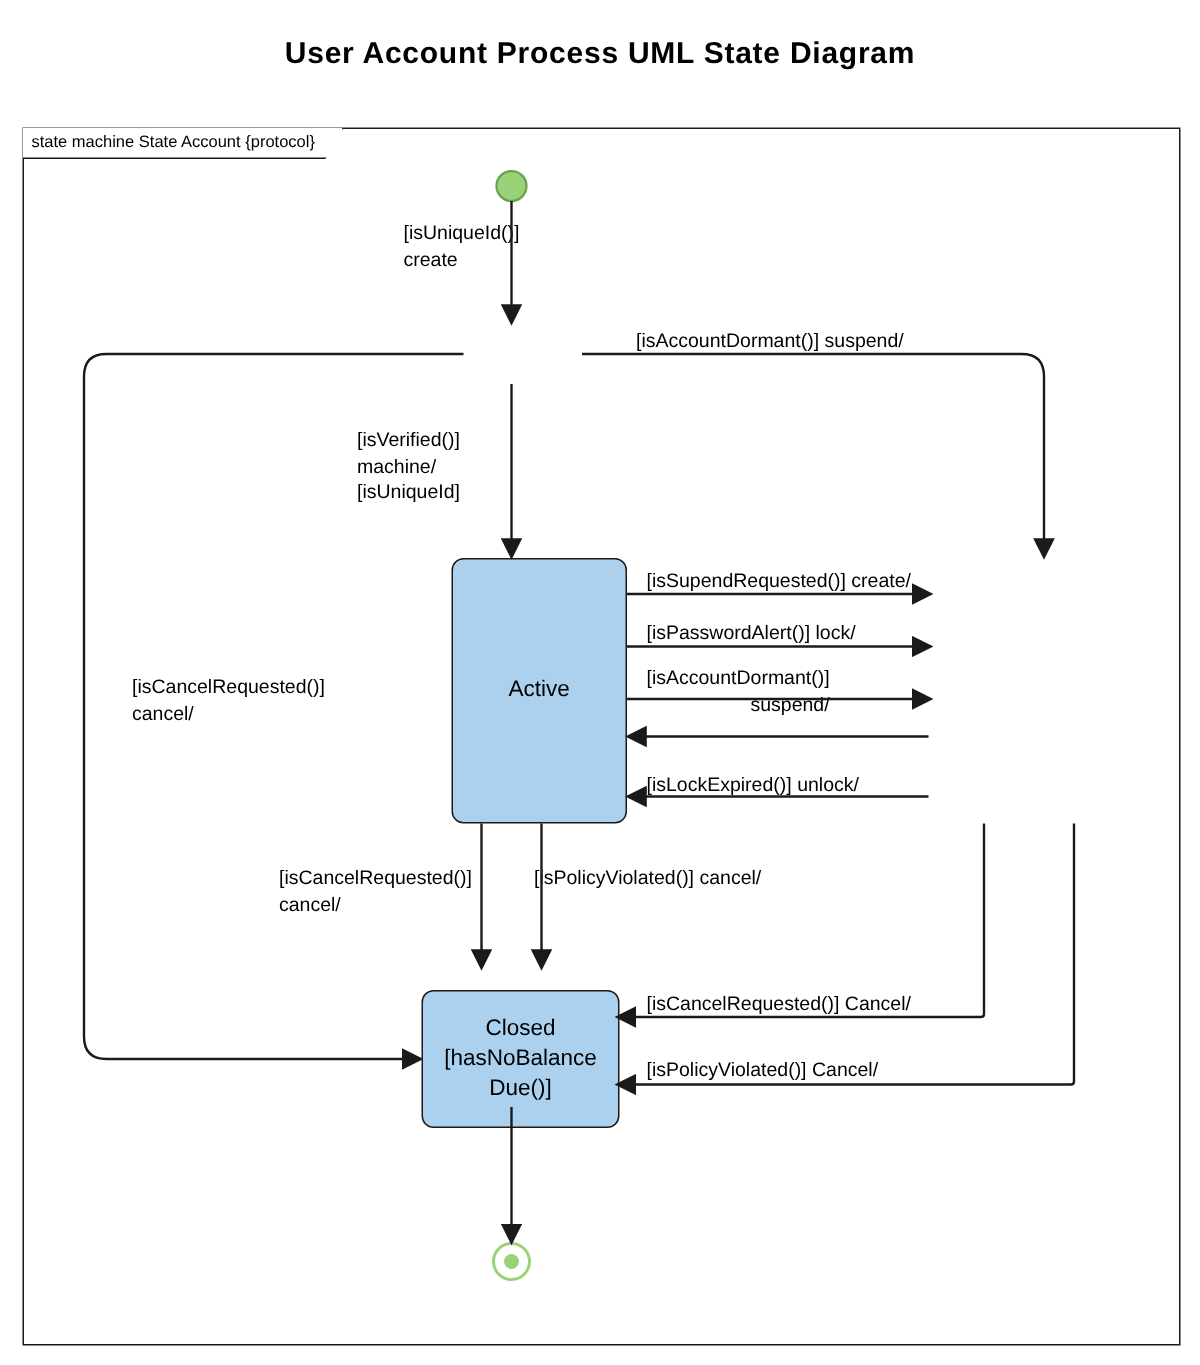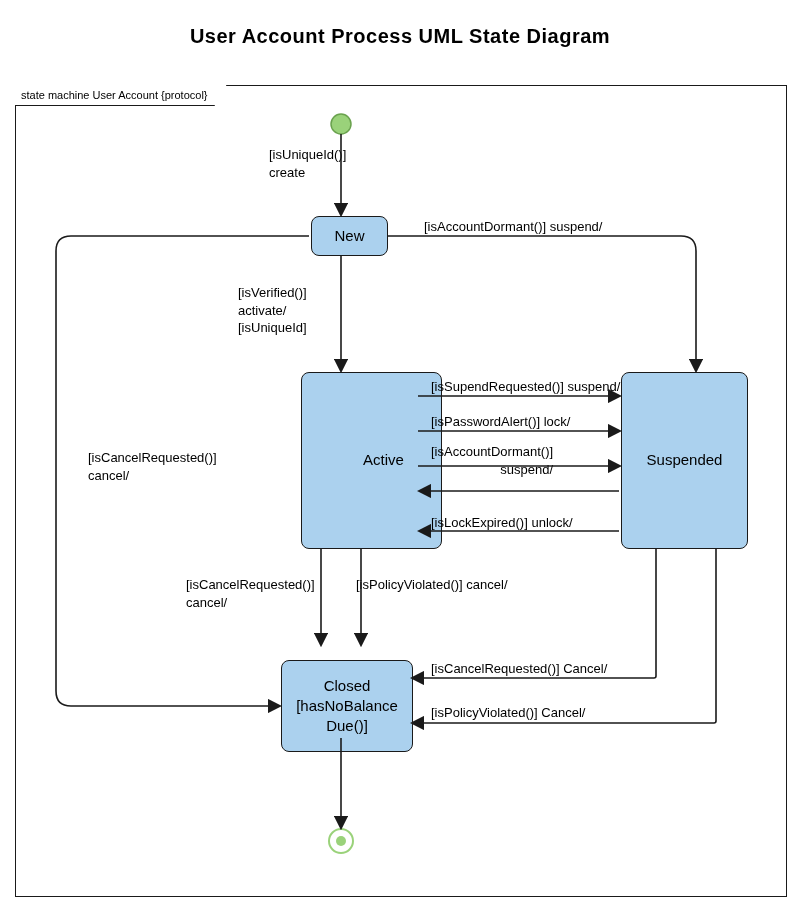--- a/index.html
+++ b/index.html
@@ -71,49 +71,43 @@
   .arrowhead {
     fill: #1a1a1a;
   }
 </style>
 </head>
 <body>
 
 <div class="title">User Account Process UML State Diagram</div>
 
 <div class="frame">
-  <div class="frame-tab">state machine User Account {protocol}</div>
+  <div class="frame-tab">state machine State Account {protocol}</div>
 
-  <div class="state" style="left:295px; top:130px; width:75px; height:38px;">
-    <span>New</span>
-  </div>
 
-  <div class="state" style="left:285px; top:286px; width:115px; height:175px;padding-left:24px;">
+  <div class="state" style="left:285px; top:286px; width:115px; height:175px;">
     <span>Active</span>
   </div>
 
-  <div class="state" style="left:605px; top:286px; width:125px; height:175px;">
-    <span>Suspended</span>
-  </div>
 
   <div class="state" style="left:265px; top:574px; width:130px; height:90px;">
     <span style="white-space:pre-line;">Closed
 [hasNoBalance
 Due()]</span>
   </div>
 
   <div class="label" style="left:253px; top:60px; white-space:pre-line;">[isUniqueId()]
 create</div>
   <div class="label" style="left:222px; top:198px; white-space:pre-line;">[isVerified()]
-activate/
+machine/
 [isUniqueId]</div>
   <div class="label" style="left:408px; top:132px;">[isAccountDormant()] suspend/</div>
   <div class="label" style="left:72px; top:363px; white-space:pre-line; text-align:left;">[isCancelRequested()]
 cancel/</div>
-  <div class="label" style="left:415px; top:292px;">[isSupendRequested()] suspend/</div>
+  <div class="label" style="left:415px; top:292px;">[isSupendRequested()] create/</div>
   <div class="label" style="left:415px; top:327px;text-align:center;">[isPasswordAlert()] lock/</div>
   <div class="label" style="left:415px; top:357px; white-space:pre-line;text-align:right;">[isAccountDormant()]
 suspend/</div>
   <div class="label" style="left:415px; top:428px;">[isLockExpired()] unlock/</div>
   <div class="label" style="left:170px; top:490px; white-space:pre-line;">[isCancelRequested()]
 cancel/</div>
   <div class="label" style="left:340px; top:490px;">[isPolicyViolated()] cancel/</div>
   <div class="label" style="left:415px; top:574px;">[isCancelRequested()] Cancel/</div>
   <div class="label" style="left:415px; top:618px;">[isPolicyViolated()] Cancel/</div>
 

